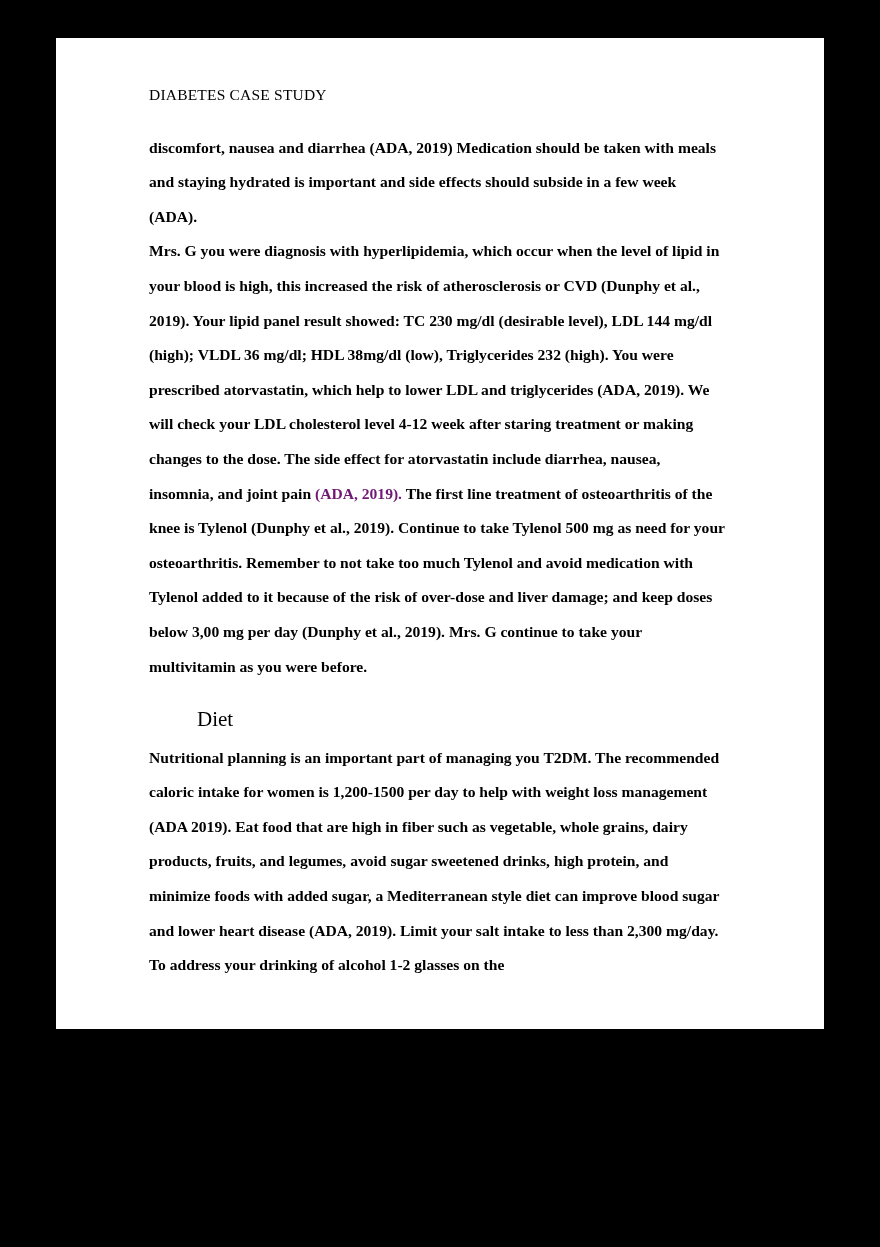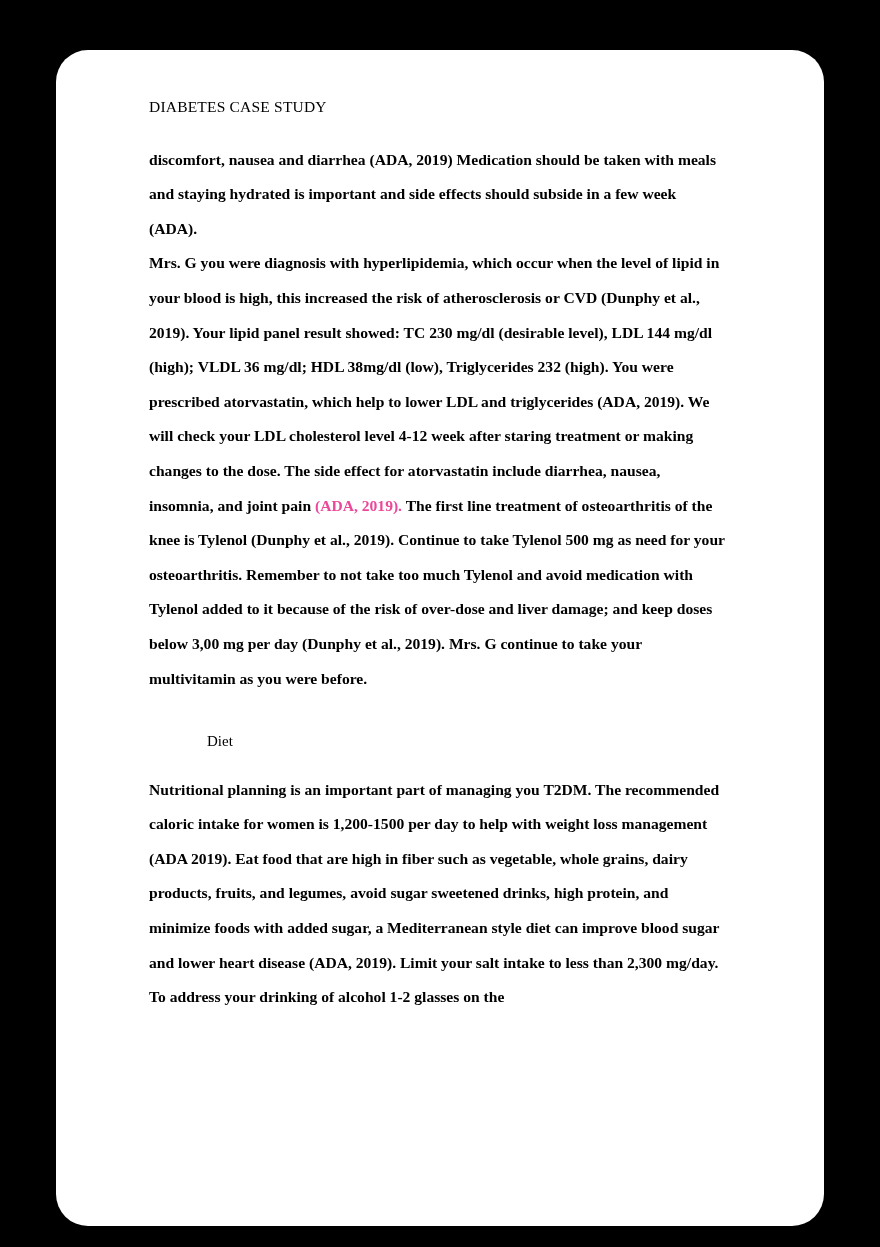--- a/index.html
+++ b/index.html
@@ -9,25 +9,24 @@
   }
   body {
     width: 880px;
     height: 1247px;
     font-family: "Liberation Serif", "DejaVu Serif", serif;
     overflow: hidden;
   }
   #page {
     position: absolute;
     left: 56px;
-    top: 50px;
+    top: 38px;
     width: 768px;
-    height: 1176px;
+    height: 991px;
     background: #ffffff;
-    border-radius: 32px;
   }
   #content {
     position: absolute;
     left: 93px;
     top: 48px;
     width: 577px;
   }
   .header-line {
     font-size: 15.5px;
     color: #000000;
@@ -37,31 +36,31 @@
   }
   p.body-par {
     font-size: 15.6px;
     color: #000000;
     line-height: 34.6px;
     margin: 0;
     text-align: left;
     font-weight: bold;
   }
   .section-head {
-    font-size: 15px;
+    font-size: 21px;
     line-height: 34.6px;
-    margin: 14px;
+    margin: 4px;
     text-indent: 44px;
     color: #000000;
   }
   .gap {
     height: 14px;
   }
   .red {
-    color: #ec4899;
+    color: #701a75;
   }
 </style>
 </head>
 <body>
 
 <div id="page">
   <div id="content">
 
     <div class="header-line">DIABETES CASE STUDY</div>
 

